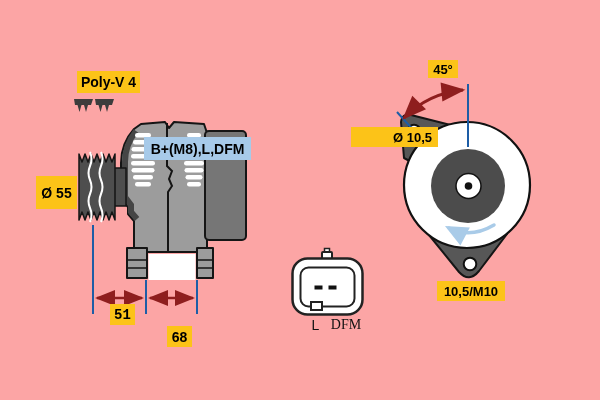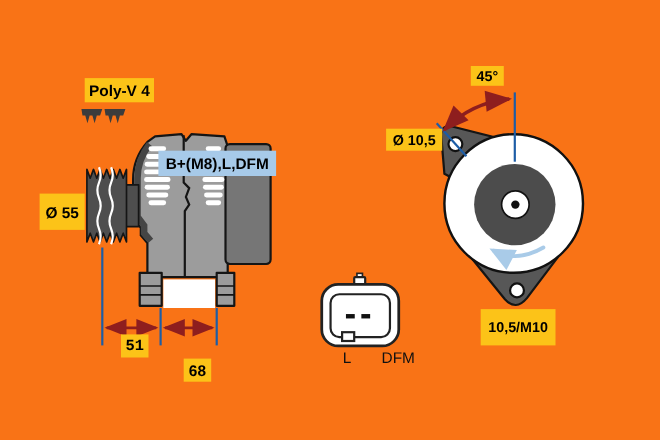--- a/index.html
+++ b/index.html
@@ -8,21 +8,21 @@
     --dimension-line-blue:#1d5da6;
     --dimension-arrow-red:#8e1e1e;
     --rotation-arrow-blue:#a9cbe8;
     --body-gray:#9c9c9c;
     --dark-gray:#575757;
     --outline-black:#151515;
   }
   html,body{margin:0;padding:0;}
   body{font-family:"Liberation Sans", sans-serif;}
   .stage{
-    position:relative;width:600px;height:400px;background:#f97316;overflow:hidden;
+    position:relative;width:600px;height:400px;background:#fca5a5;overflow:hidden;
   }
   .stage svg{position:absolute;left:0;top:0;}
   .lbl{
     position:absolute;display:flex;align-items:center;justify-content:center;
     font-weight:bold;color:#000;line-height:1;white-space:nowrap;
   }
   .lbl.yellow{background:var(--highlight-yellow);}
   .lbl.blue{background:var(--highlight-blue);margin-top:40px;}
   .lbl.plain{background:transparent;font-weight:normal;color:#111;}
   
@@ -141,20 +141,20 @@
   <div class="lbl blue" style="left:144px;top:97px;width:107px;height:23px;font-size:14px;">B+(M8),L,DFM</div>
 
   <div class="lbl yellow" style="left:36px;top:176px;width:41px;height:33px;font-size:14px;">Ø 55</div>
 
   <div class="lbl yellow" style="left:110px;top:304px;width:25px;height:21px;font-size:14px;font-family:Liberation Mono, monospace;">51</div>
 
   <div class="lbl yellow" style="left:167px;top:304px;width:25px;height:21px;font-size:14px;margin-top:22px;">68</div>
 
   <div class="lbl yellow" style="left:428px;top:60px;width:30px;height:18px;font-size:13px;">45°</div>
 
-  <div class="lbl yellow" style="left:351px;top:117px;width:51px;height:20px;font-size:13px;">Ø 10,5</div>
+  <div class="lbl yellow" style="left:351px;top:127px;width:51px;height:20px;font-size:13px;padding-left:36px;">Ø 10,5</div>
 
-  <div class="lbl yellow" style="left:437px;top:281px;width:68px;height:33px;font-size:13px;">10,5/M10</div>
+  <div class="lbl yellow" style="left:437px;top:281px;width:68px;height:20px;font-size:13px;">10,5/M10</div>
 
   <div class="lbl plain" style="left:308px;top:317px;width:15px;height:16px;font-size:14px;">L</div>
 
-  <div class="lbl plain" style="left:345px;top:317px;width:34px;height:16px;font-size:14px;">DFM</div>
+  <div class="lbl plain" style="left:329px;top:317px;width:34px;height:16px;font-size:14px;font-family:Liberation Serif, serif;">DFM</div>
 </div>
 
 </body></html>

